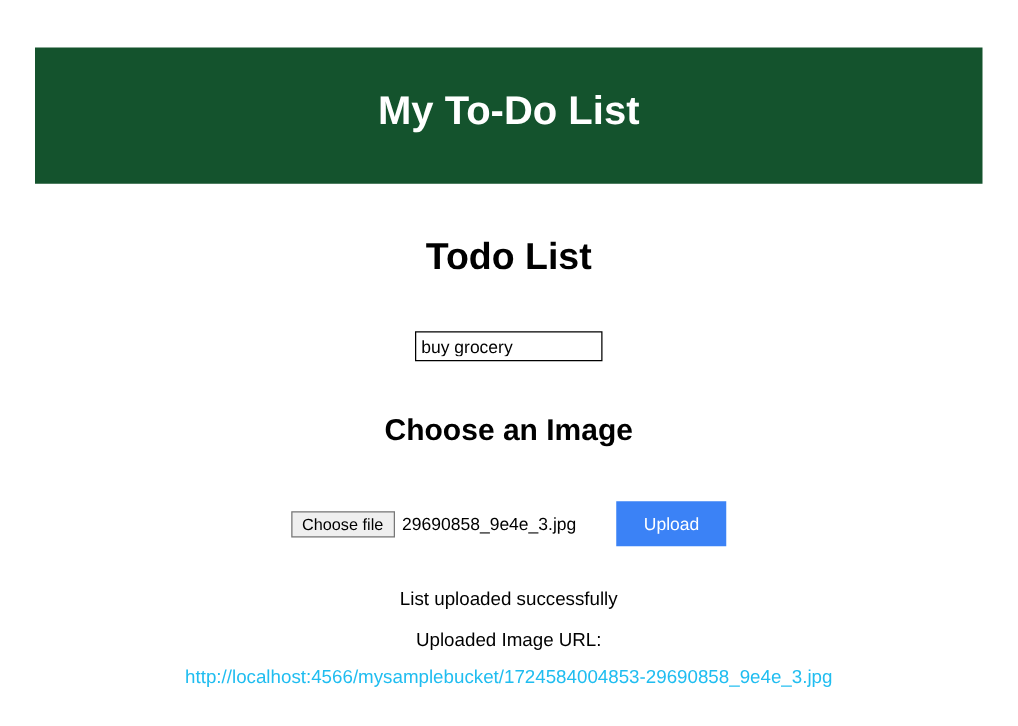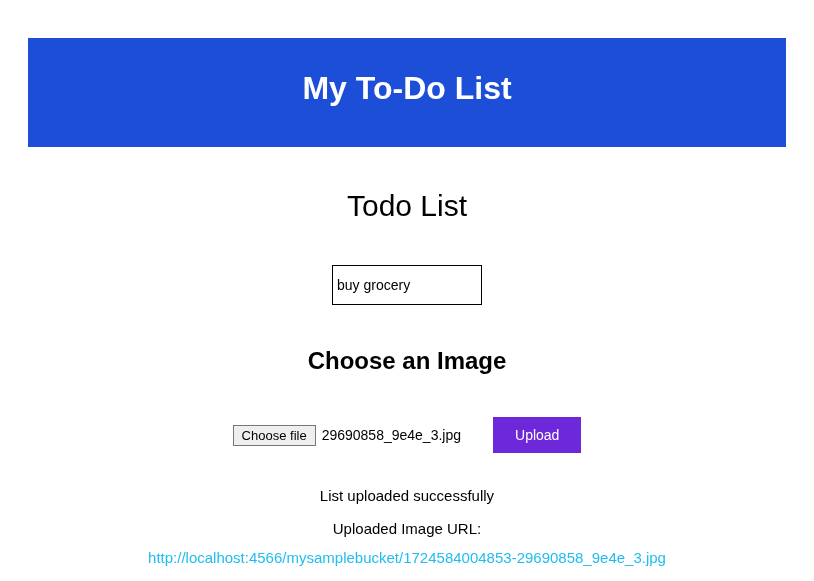--- a/index.html
+++ b/index.html
@@ -11,50 +11,50 @@
       font-family: Arial, Helvetica, sans-serif;
       background: #ffffff;
       width: 814px;
       height: 581px;
       overflow: hidden;
     }
     .page {
       padding: 0;
     }
     .header-banner {
-      background: #1d4ed8;
+      background: #14532d;
       margin: 38px 28px 0 28px;
       padding: 32px 0 40px 0;
       text-align: center;
     }
     .header-title {
       color: #ffffff;
       font-size: 32px;
       font-weight: bold;
     }
     .content {
       text-align: center;
       padding-top: 42px;
     }
     .section-title {
       font-size: 30px;
-      font-weight: normal;
+      font-weight: bold;
       color: #000;
       margin-bottom: 42px;
     }
     .todo-row {
       display: flex;
       justify-content: center;
       align-items: center;
       gap: 0;
       margin-bottom: 42px;
     }
     .todo-input {
       width: 150px;
-      height: 40px;
+      height: 24px;
       border: 1px solid #000;
       padding: 2px 4px;
       font-size: 14px;
       font-family: Arial, Helvetica, sans-serif;
     }
     .btn-dark {
       background: #1f2329;
       color: #ffffff;
       border: none;
       padding: 10px 22px;
@@ -86,21 +86,21 @@
       padding: 2px 8px;
       font-size: 13px;
       font-family: Arial, Helvetica, sans-serif;
       cursor: pointer;
     }
     .file-name {
       font-size: 14px;
       color: #000;
     }
     .upload-btn {
-      background: #6d28d9;
+      background: #3b82f6;
       color: #ffffff;
       border: none;
       padding: 10px 22px;
       font-size: 14px;
       cursor: pointer;
       font-family: Arial, Helvetica, sans-serif;
     }
     .status-text {
       font-size: 15px;
       color: #000;

